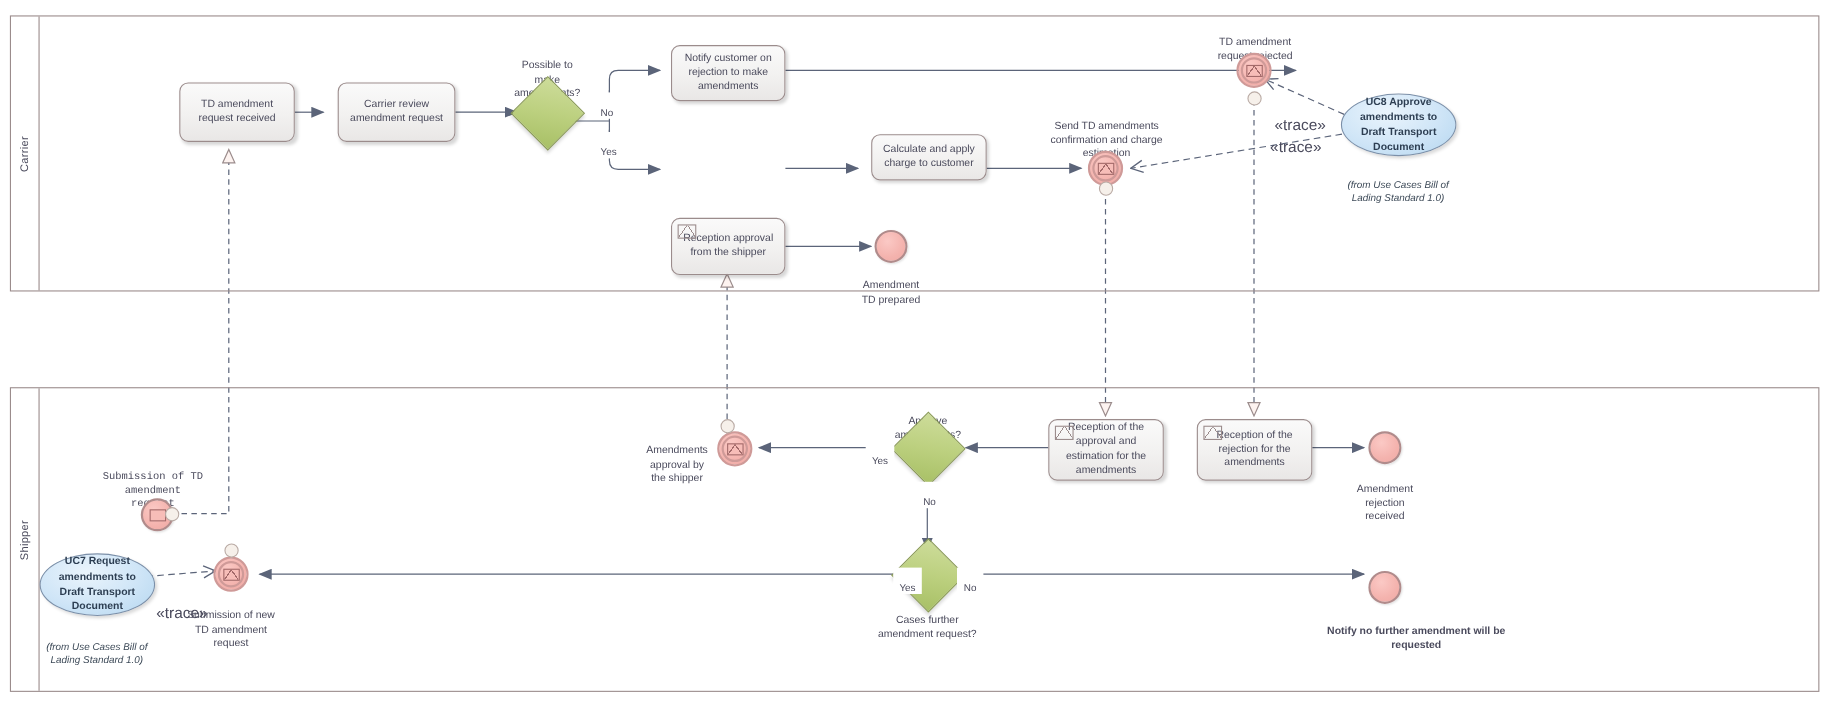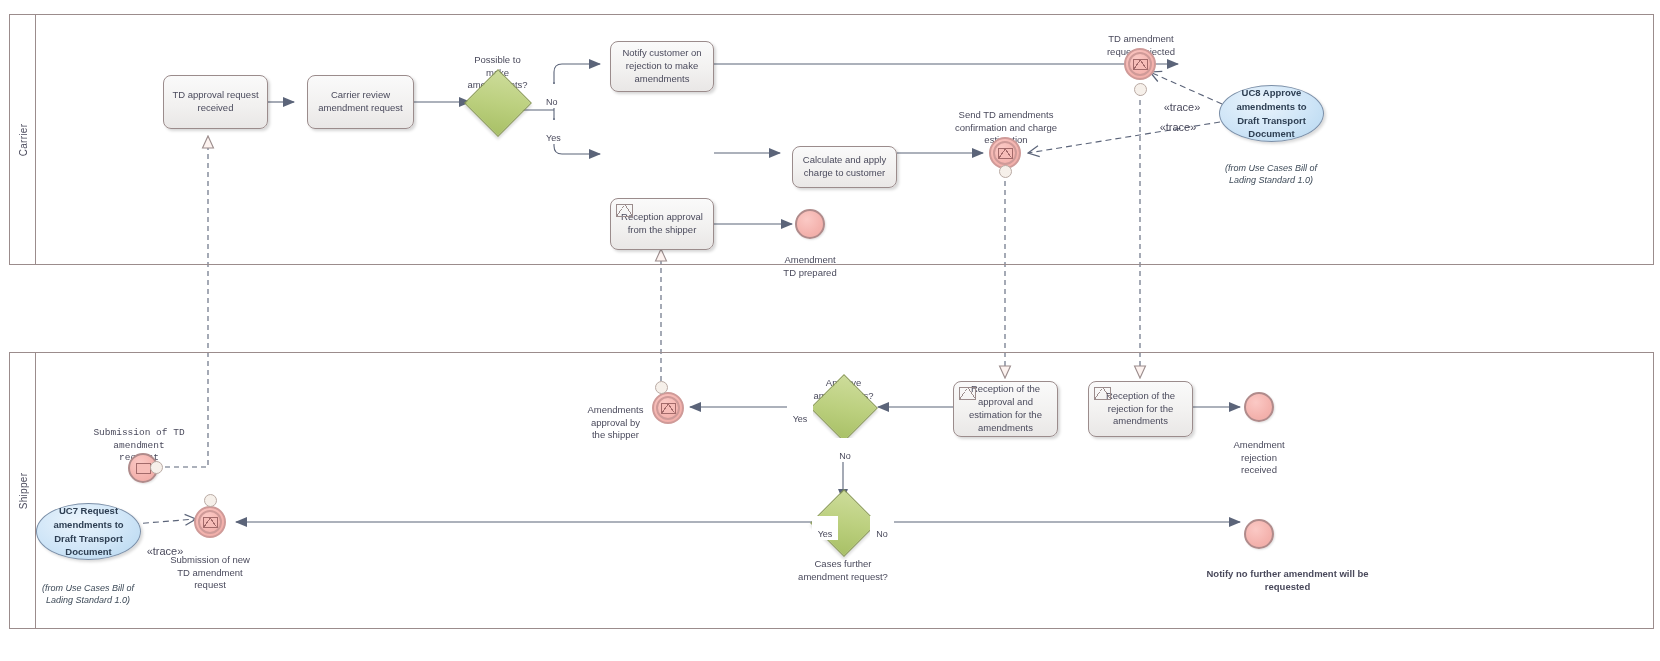--- a/index.html
+++ b/index.html
@@ -88,21 +88,21 @@
      box-sizing:border-box;
   }
 
   
   .lab{
      position:absolute;font-size:9.5px;color:#4a4a5c;text-align:center;
      line-height:1.35;white-space:pre-line;
   }
   .lab.italic{font-style:italic;font-size:9px;color:#3d4a58;}
   .lab.flow{font-size:9px;background:#fff;padding:0 1px;}
-  .lab.trace{font-size:11px;color:#4a4a5c;}
+  .lab.trace{font-size:14px;color:#4a4a5c;}
 </style>
 </head>
 <body>
 
 <div id="canvas">
 
   <svg id="svg-layer" xmlns="http://www.w3.org/2000/svg">
     <defs>
       <marker id="arw" markerWidth="11" markerHeight="9" refX="10" refY="4.5" orient="auto">
         <path d="M0,0 L11,4.5 L0,9 z" fill="#5b6479"></path>
@@ -183,21 +183,21 @@
     </div>
   </div>
 
   <div class="pool" style="left:9px;top:352px;width:1645px;height:277px;">
     <div class="pool-hdr">
       <span>Shipper</span>
     </div>
   </div>
 
   <div class="task" style="left:163px;top:75px;width:105px;height:54px;">
-    <span class="lbl">TD approval request received</span>
+    <span class="lbl">TD amendment request received</span>
   </div>
 
   <div class="task" style="left:307px;top:75px;width:107px;height:54px;">
     <span class="lbl">Carrier review amendment request</span>
   </div>
 
   <div class="lab" style="left:440px;top:41px;width:115px;">
     <span>Possible to
 make
 amendments?</span>
@@ -209,21 +209,21 @@
   </div>
   <div class="lab flow" style="left:545px;top:120px;width:26px;text-align:left;">
     <span>Yes</span>
   </div>
 
   <div class="task" style="left:610px;top:41px;width:104px;height:51px;">
     <span class="lbl">Notify customer on rejection to make amendments</span>
   </div>
 
 
-  <div class="task" style="left:792px;top:146px;width:105px;height:32px;">
+  <div class="task" style="left:792px;top:122px;width:105px;height:32px;">
     <span class="lbl">Calculate and apply charge to customer</span>
   </div>
 
   <div class="task" style="left:610px;top:198px;width:104px;height:52px;">
     <span class="env-mark"></span>
     <span class="lbl">Reception approval from the shipper</span>
   </div>
 
   <div class="lab" style="left:1085px;top:20px;width:112px;">
     <span>TD amendment

